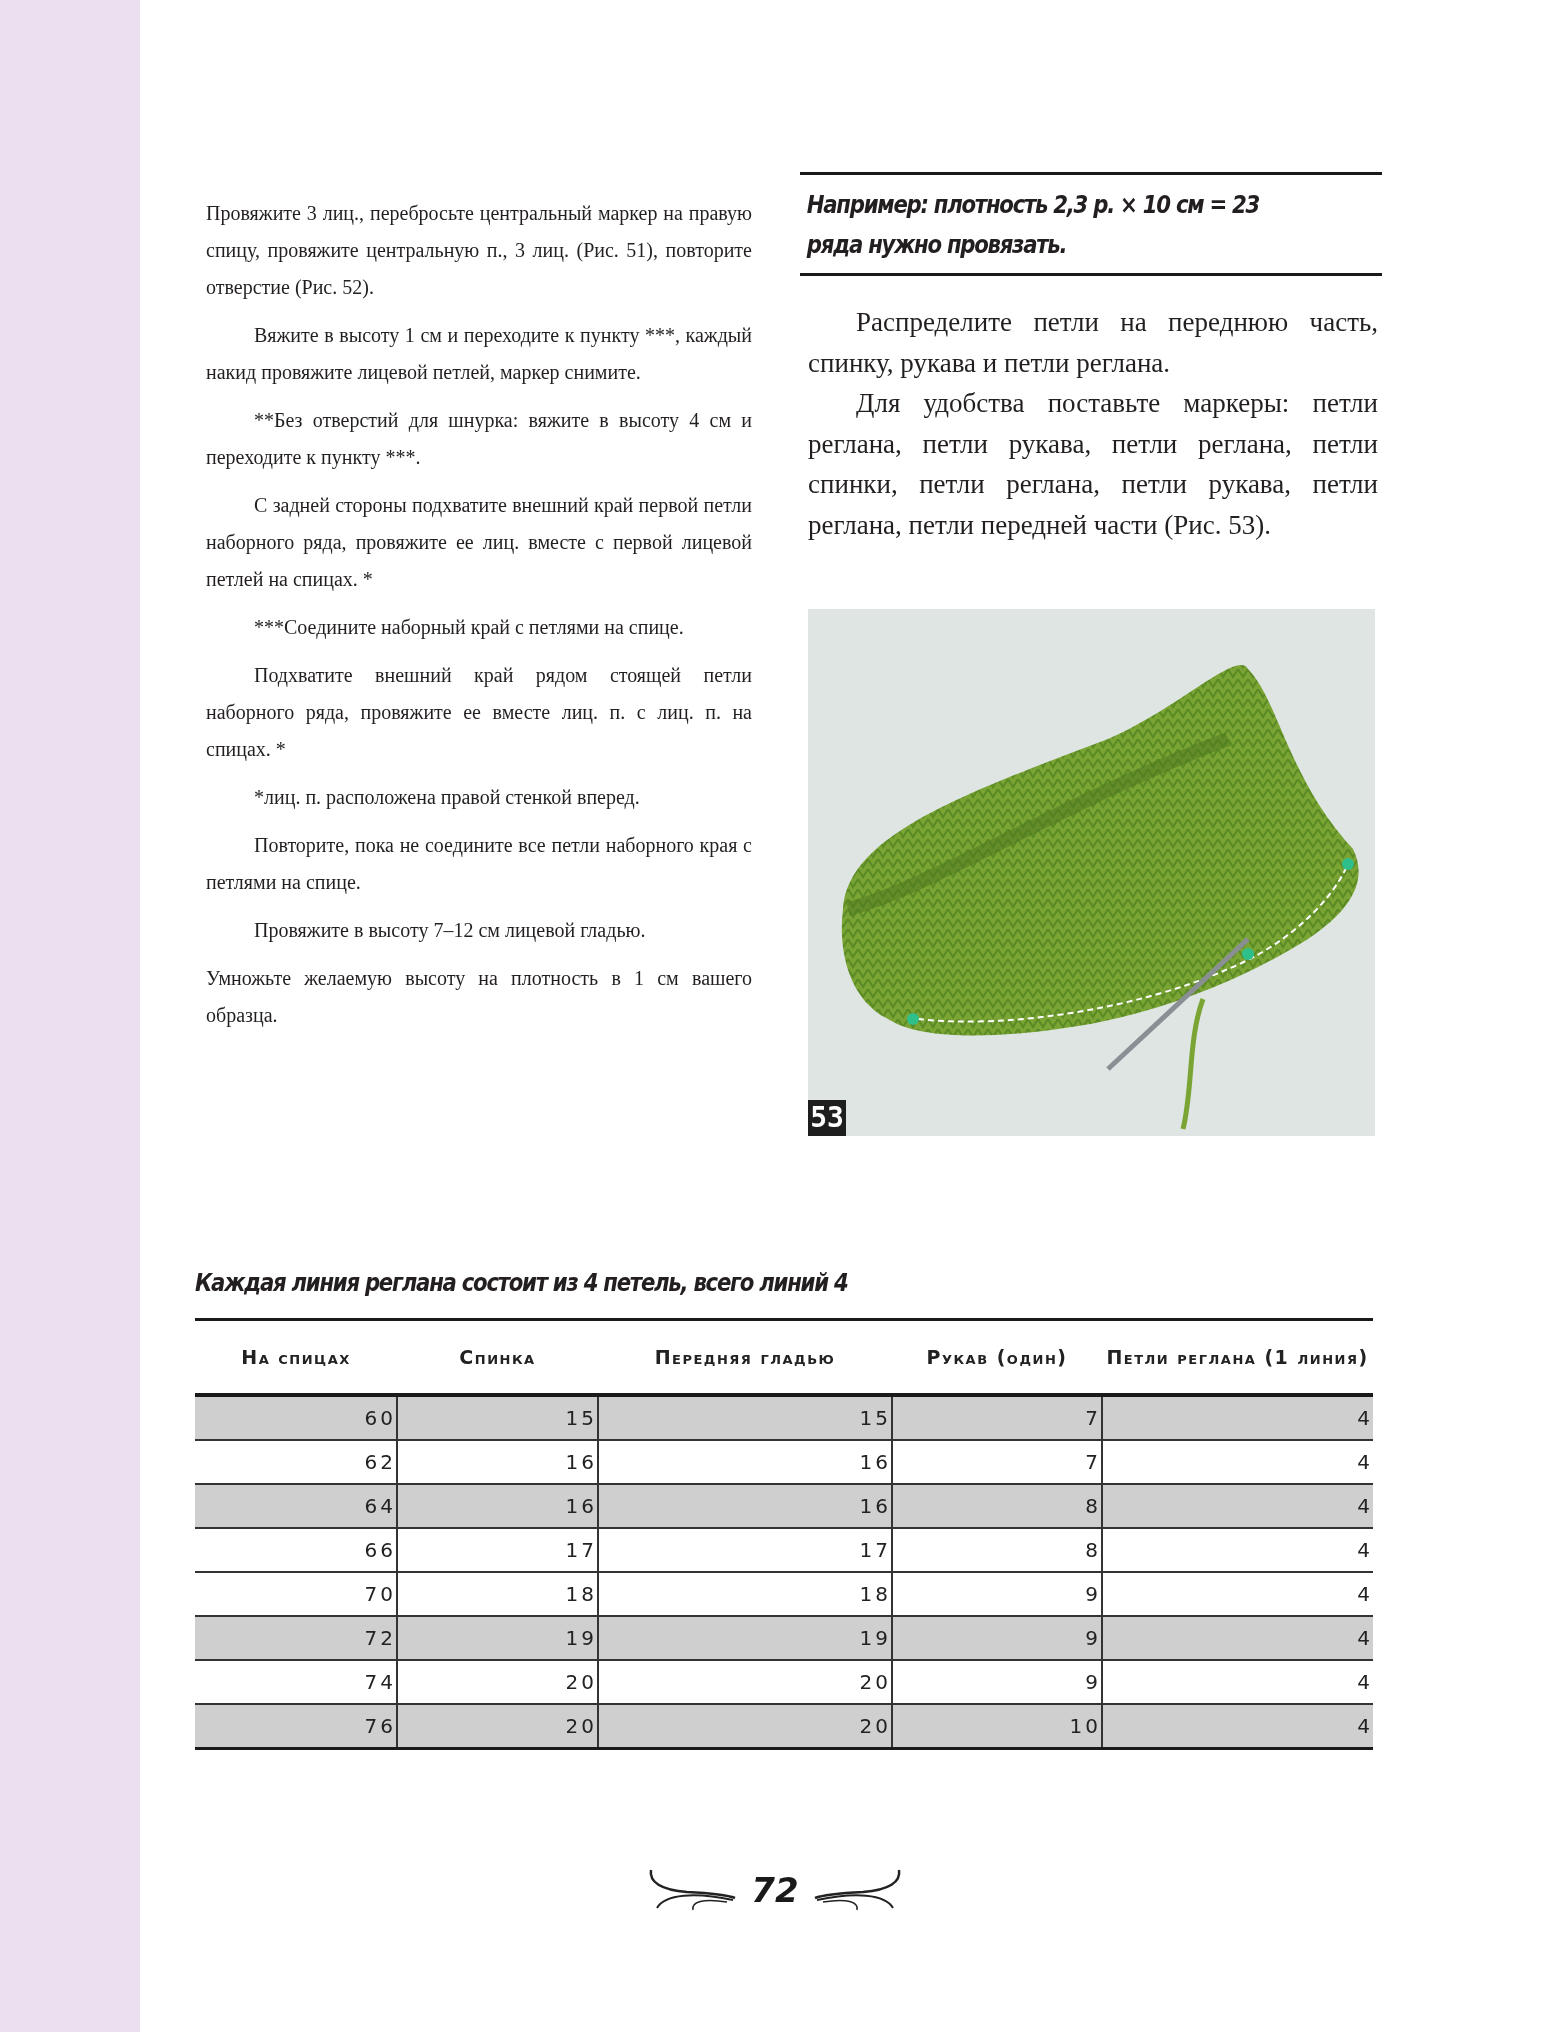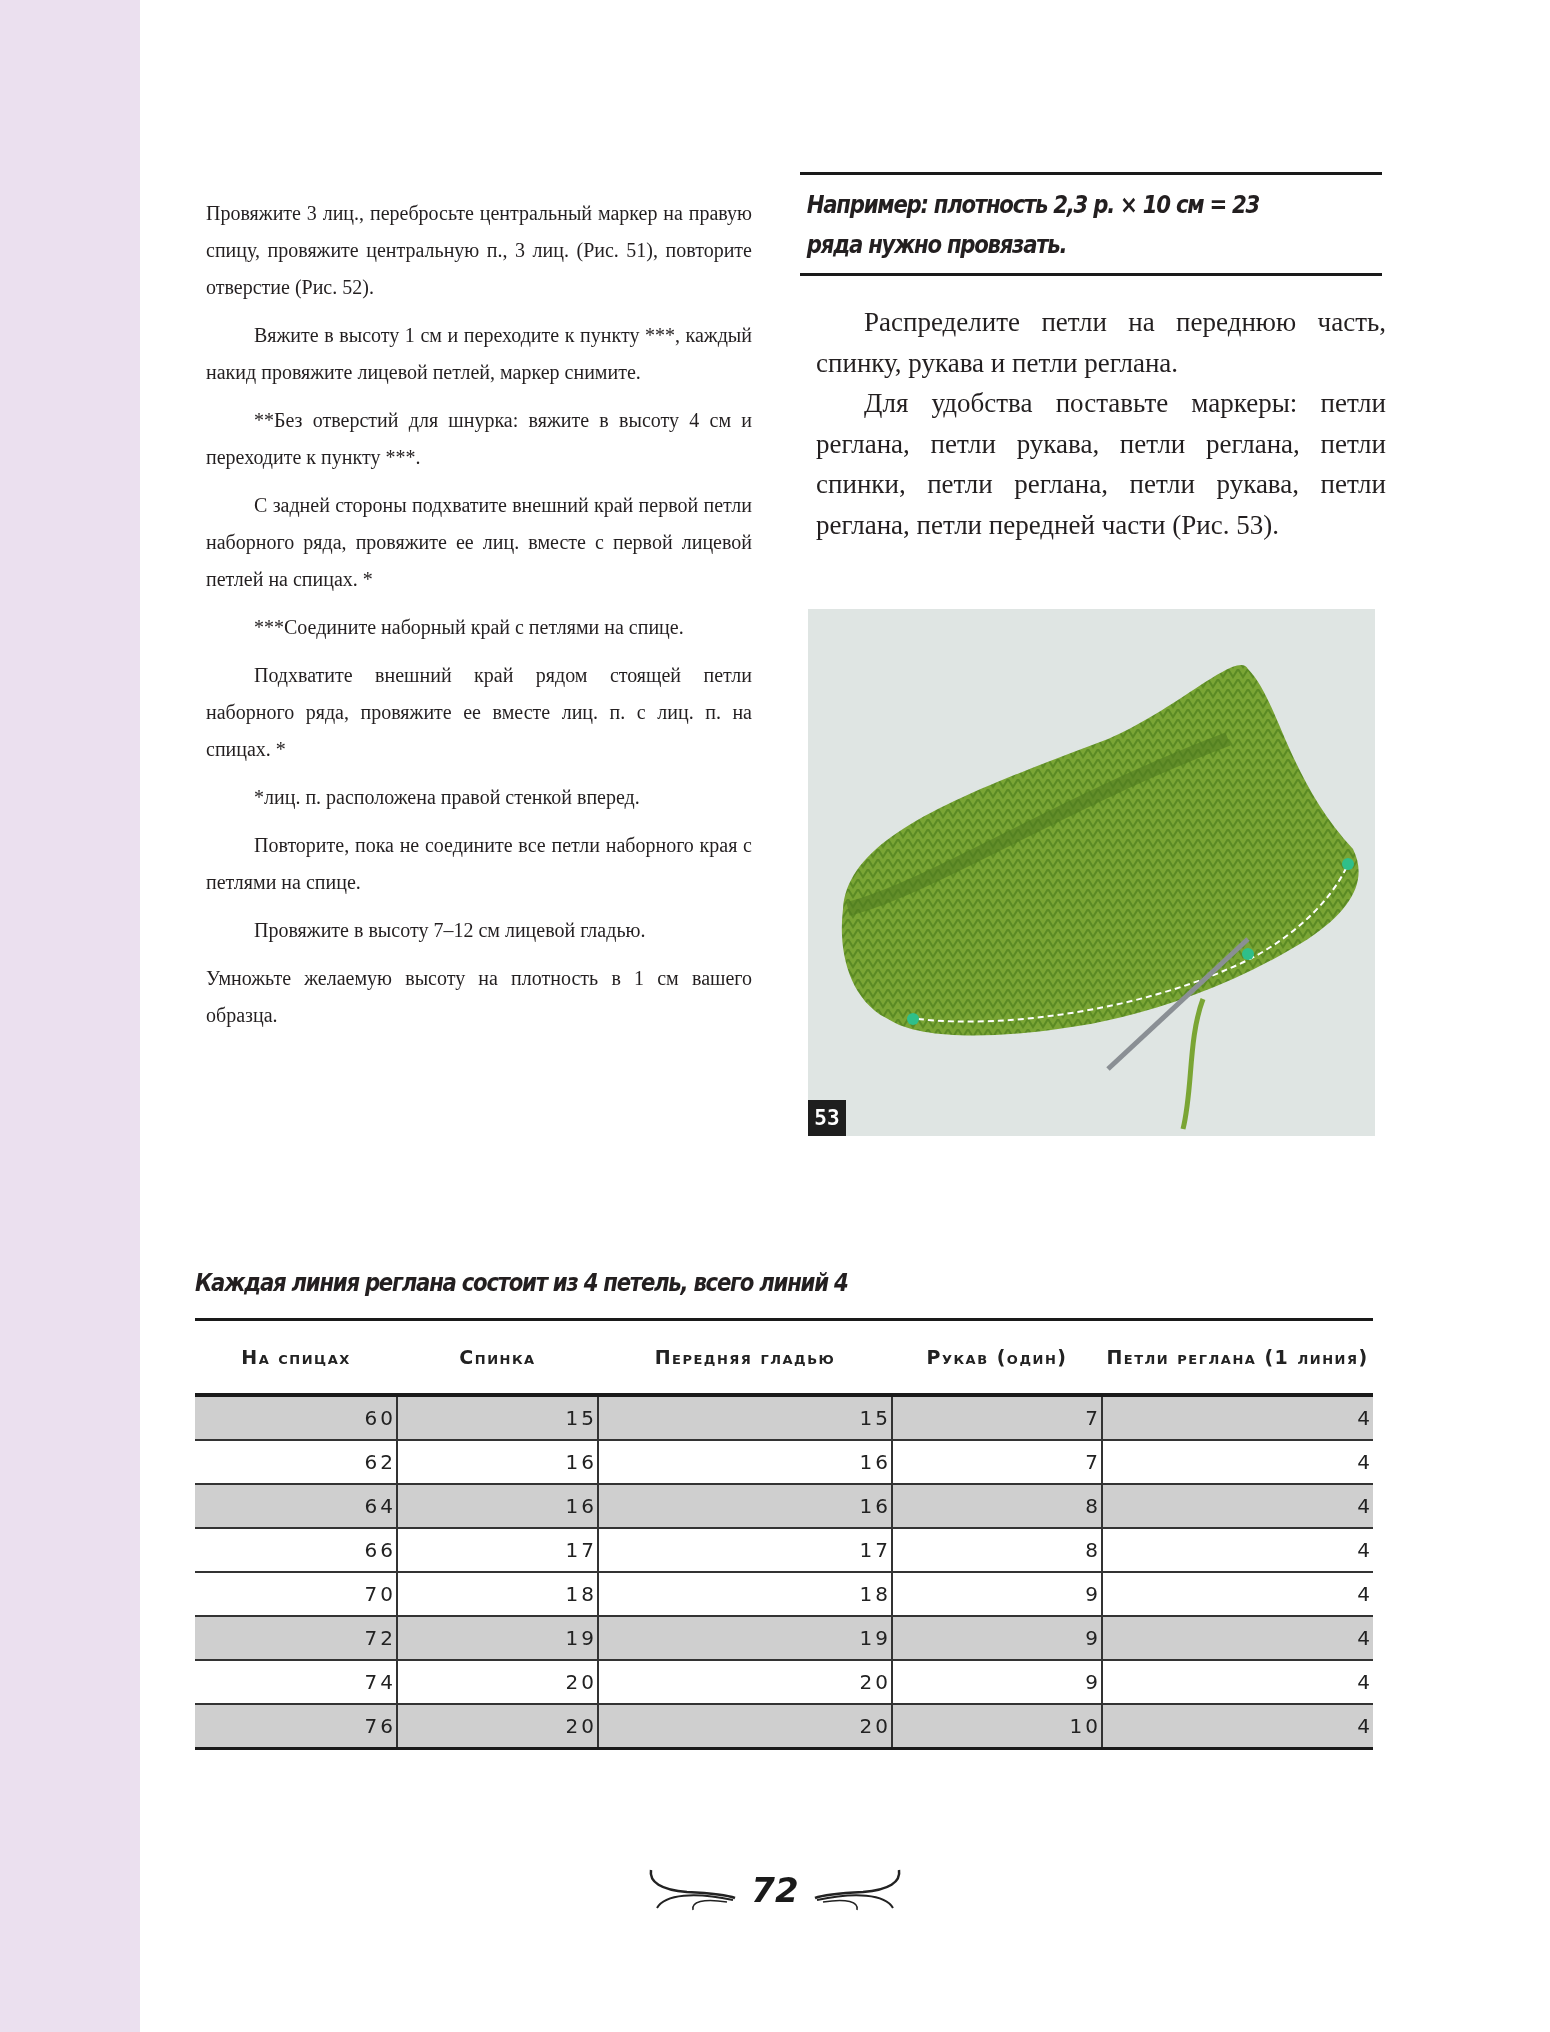--- a/index.html
+++ b/index.html
@@ -6,26 +6,26 @@
   body{width:1550px;height:2032px;position:relative;background:#ffffff;overflow:hidden;
        font-family:"Liberation Serif","DejaVu Serif",serif;color:#231f20;}
   .sidebar{position:absolute;left:0;top:0;width:140px;height:2032px;background:#ebe0ef;}
   .col-left{position:absolute;left:195px;top:184px;width:568px;}
   .col-left p{margin:11px;font-size:20px;line-height:37px;text-align:justify;}
   .col-left p.ind{text-indent:48px;}
   .note{position:absolute;left:800px;top:172px;width:582px;height:104px;
         border-top:3.5px solid #1a1a1a;border-bottom:3.5px solid #1a1a1a;box-sizing:border-box;}
   .note p{margin:0;padding:10px 0 0 8px;font-family:"DejaVu Sans",sans-serif;font-style:italic;font-weight:bold;
           font-size:25px;line-height:40px;letter-spacing:-1.5px;transform:scaleX(0.85);transform-origin:left;}
-  .col-right{position:absolute;left:808px;top:302px;width:570px;margin-left:8px;}
+  .col-right{position:absolute;left:808px;top:302px;width:570px;}
   .col-right p{margin:0;font-size:27px;line-height:40.6px;text-align:justify;}
   .col-right p.ind{text-indent:48px;}
   .photo{position:absolute;left:808px;top:609px;width:567px;height:527px;background:#dfe5e3;overflow:hidden;}
   .fig-num{position:absolute;left:0;bottom:0;width:38px;height:36px;background:#1e1e1e;color:#fff;
-           font-family:"DejaVu Sans Mono",monospace;font-weight:bold;font-size:21px;line-height:36px;text-align:center;}
+           font-family:"DejaVu Sans Mono",monospace;font-weight:bold;font-size:28px;line-height:36px;text-align:center;}
   .table-title{position:absolute;left:195px;top:1268px;font-family:"DejaVu Sans",sans-serif;font-style:italic;font-weight:bold;
                font-size:25px;letter-spacing:-1.5px;transform:scaleX(0.85);transform-origin:left;white-space:nowrap;}
   .tbl{position:absolute;left:195px;top:1318px;width:1178px;border-collapse:collapse;
        font-family:"DejaVu Sans",sans-serif;}
   .tbl thead tr{border-top:3px solid #1a1a1a;border-bottom:4px solid #1a1a1a;}
   .tbl th{height:72px;font-size:19px;font-weight:bold;font-variant:small-caps;letter-spacing:1.5px;color:#222;
           text-align:center;line-height:24px;padding:0;}
   .tbl td{height:42px;font-size:20px;text-align:right;letter-spacing:3px;color:#222;padding:0;
           border-left:2px solid #333;border-bottom:2px solid #333;}
   .tbl td:first-child{border-left:none;}

